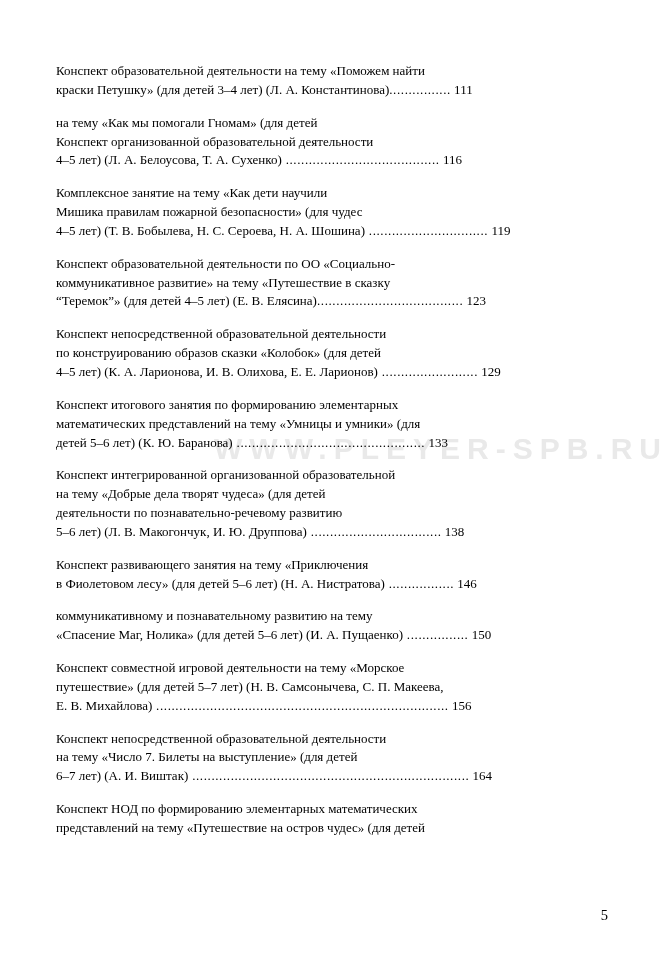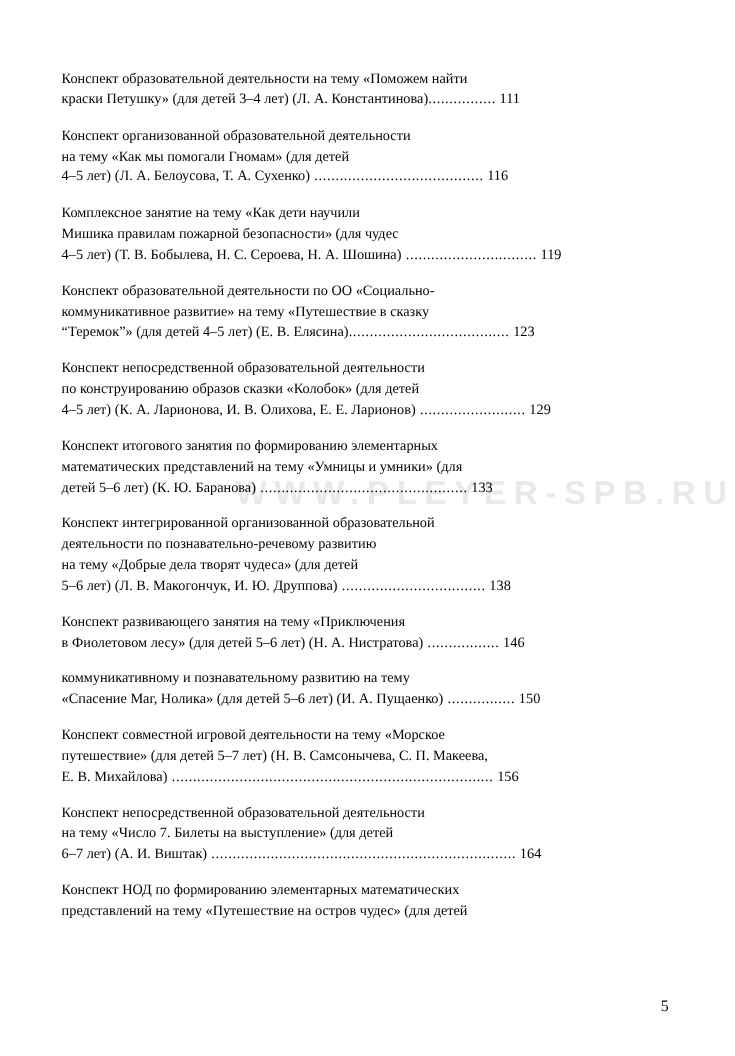--- a/index.html
+++ b/index.html
@@ -75,22 +75,22 @@
 <body>
 
 <div class="page">
   <div class="watermark">WWW.PLEYER-SPB.RU</div>
   <div class="toc" id="toc">
       <div class="entry">
         <span class="ln"><span>Конспект образовательной деятельности на тему «Поможем найти</span></span>
         <span class="ln"><span>краски Петушку» (для детей 3–4 лет) </span><span class="auth">(Л. А. Константинова)</span><span class="dots">................</span><span class="pg"> 111</span></span>
       </div>
       <div class="entry">
+        <span class="ln"><span>на тему «Как мы помогали Гномам» (для детей</span></span>
         <span class="ln"><span>Конспект организованной образовательной деятельности</span></span>
-        <span class="ln"><span>на тему «Как мы помогали Гномам» (для детей</span></span>
         <span class="ln"><span>4–5 лет) </span><span class="auth">(Л. А. Белоусова, Т. А. Сухенко)</span><span class="dots"> ........................................</span><span class="pg"> 116</span></span>
       </div>
       <div class="entry">
         <span class="ln"><span>Комплексное занятие на тему «Как дети научили</span></span>
         <span class="ln"><span>Мишика правилам пожарной безопасности» (для чудес</span></span>
         <span class="ln"><span>4–5 лет) </span><span class="auth">(Т. В. Бобылева, Н. С. Сероева, Н. А. Шошина)</span><span class="dots"> ...............................</span><span class="pg"> 119</span></span>
       </div>
       <div class="entry">
         <span class="ln"><span>Конспект образовательной деятельности по ОО «Социально-</span></span>
         <span class="ln"><span>коммуникативное развитие» на тему «Путешествие в сказку</span></span>
@@ -101,22 +101,22 @@
         <span class="ln"><span>по конструированию образов сказки «Колобок» (для детей</span></span>
         <span class="ln"><span>4–5 лет) </span><span class="auth">(К. А. Ларионова, И. В. Олихова, Е. Е. Ларионов)</span><span class="dots"> .........................</span><span class="pg"> 129</span></span>
       </div>
       <div class="entry">
         <span class="ln"><span>Конспект итогового занятия по формированию элементарных</span></span>
         <span class="ln"><span>математических представлений на тему «Умницы и умники» (для</span></span>
         <span class="ln"><span>детей 5–6 лет) </span><span class="auth">(К. Ю. Баранова)</span><span class="dots"> .................................................</span><span class="pg"> 133</span></span>
       </div>
       <div class="entry">
         <span class="ln"><span>Конспект интегрированной организованной образовательной</span></span>
+        <span class="ln"><span>на тему «Добрые дела творят чудеса» (для детей</span></span>
         <span class="ln"><span>деятельности по познавательно-речевому развитию</span></span>
-        <span class="ln"><span>на тему «Добрые дела творят чудеса» (для детей</span></span>
         <span class="ln"><span>5–6 лет) </span><span class="auth">(Л. В. Макогончук, И. Ю. Друппова)</span><span class="dots"> ..................................</span><span class="pg"> 138</span></span>
       </div>
       <div class="entry">
         <span class="ln"><span>Конспект развивающего занятия на тему «Приключения</span></span>
         <span class="ln"><span>в Фиолетовом лесу» (для детей 5–6 лет)  </span><span class="auth">(Н. А. Нистратова)</span><span class="dots"> .................</span><span class="pg"> 146</span></span>
       </div>
       <div class="entry">
         <span class="ln"><span>коммуникативному и познавательному развитию на тему</span></span>
         <span class="ln"><span>«Спасение Маг, Нолика» (для детей 5–6 лет) </span><span class="auth">(И. А. Пущаенко)</span><span class="dots"> ................</span><span class="pg"> 150</span></span>
       </div>

